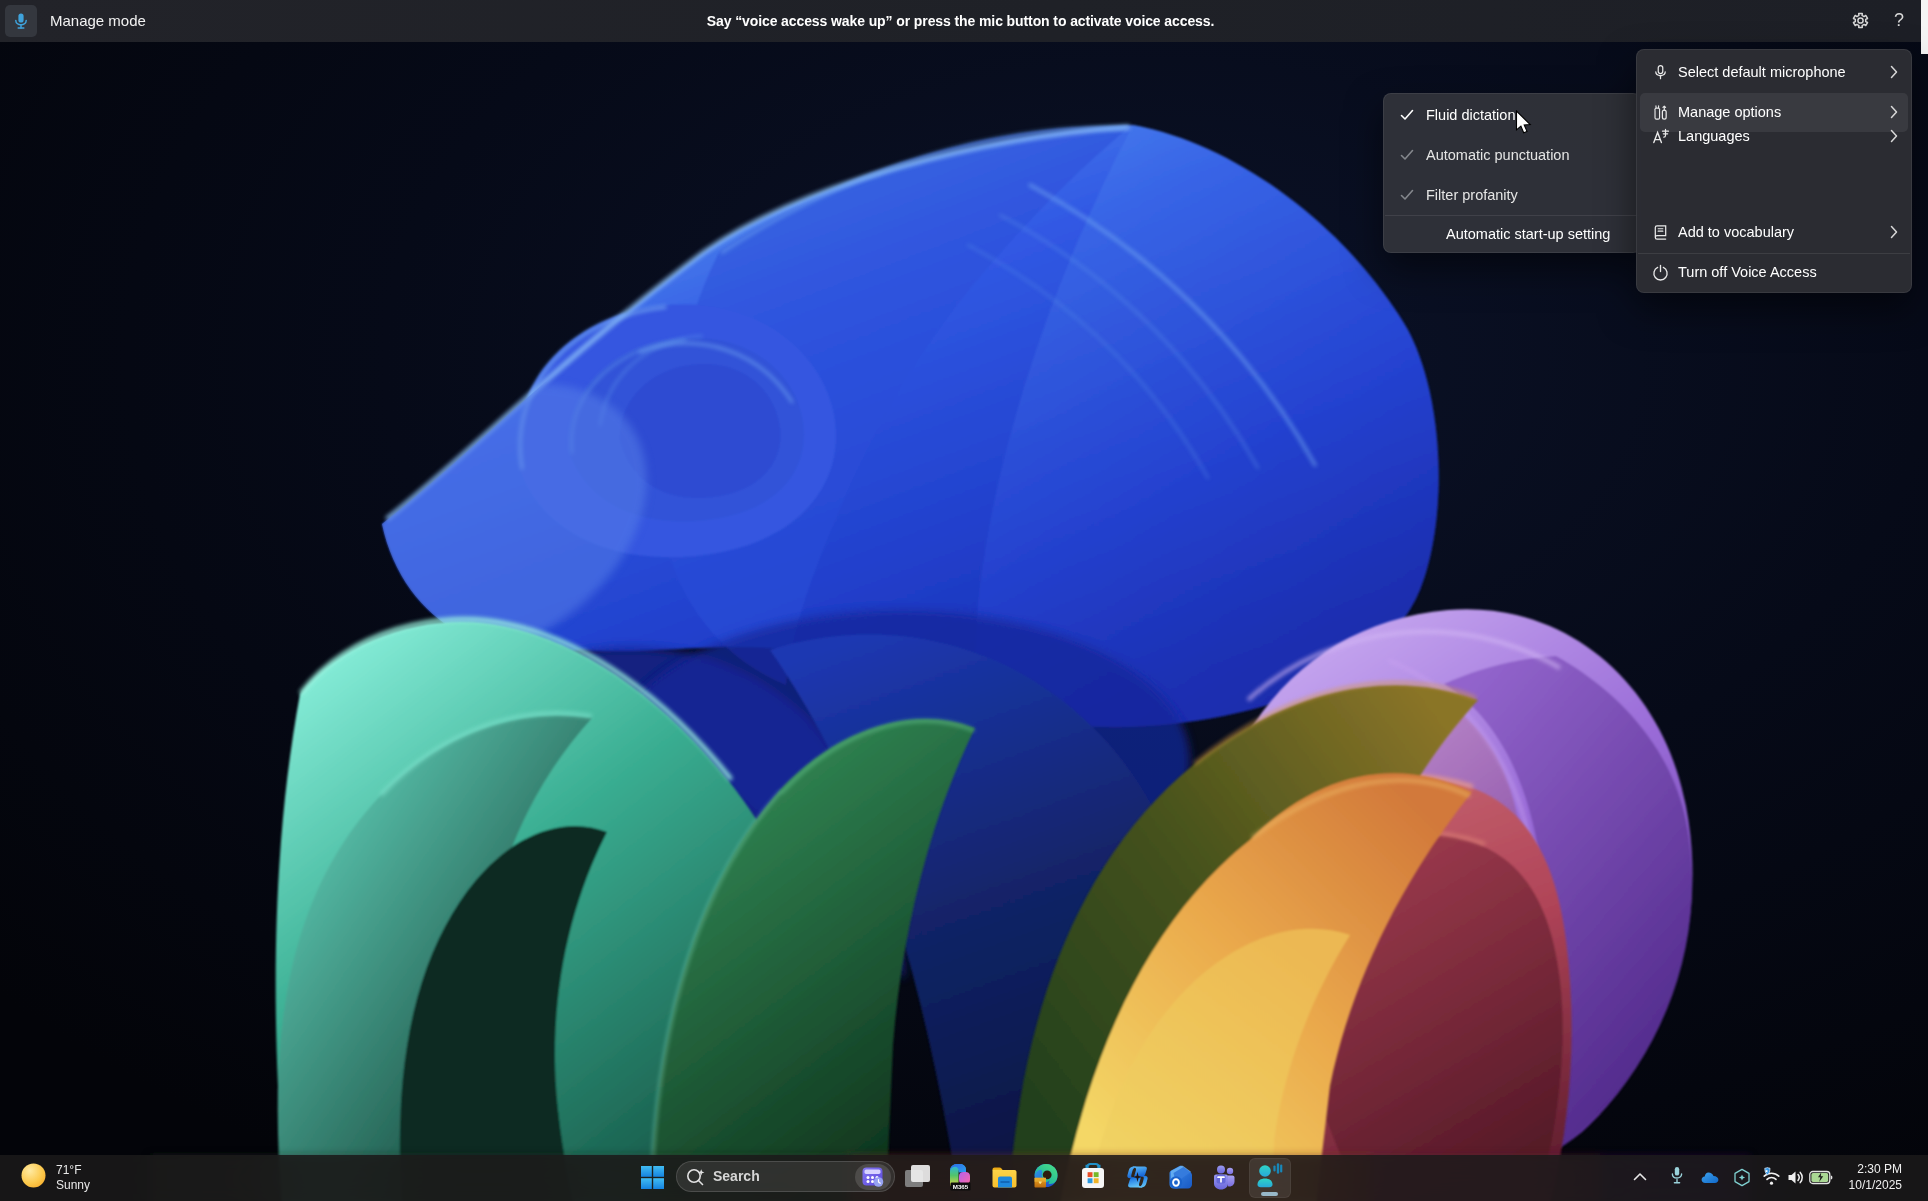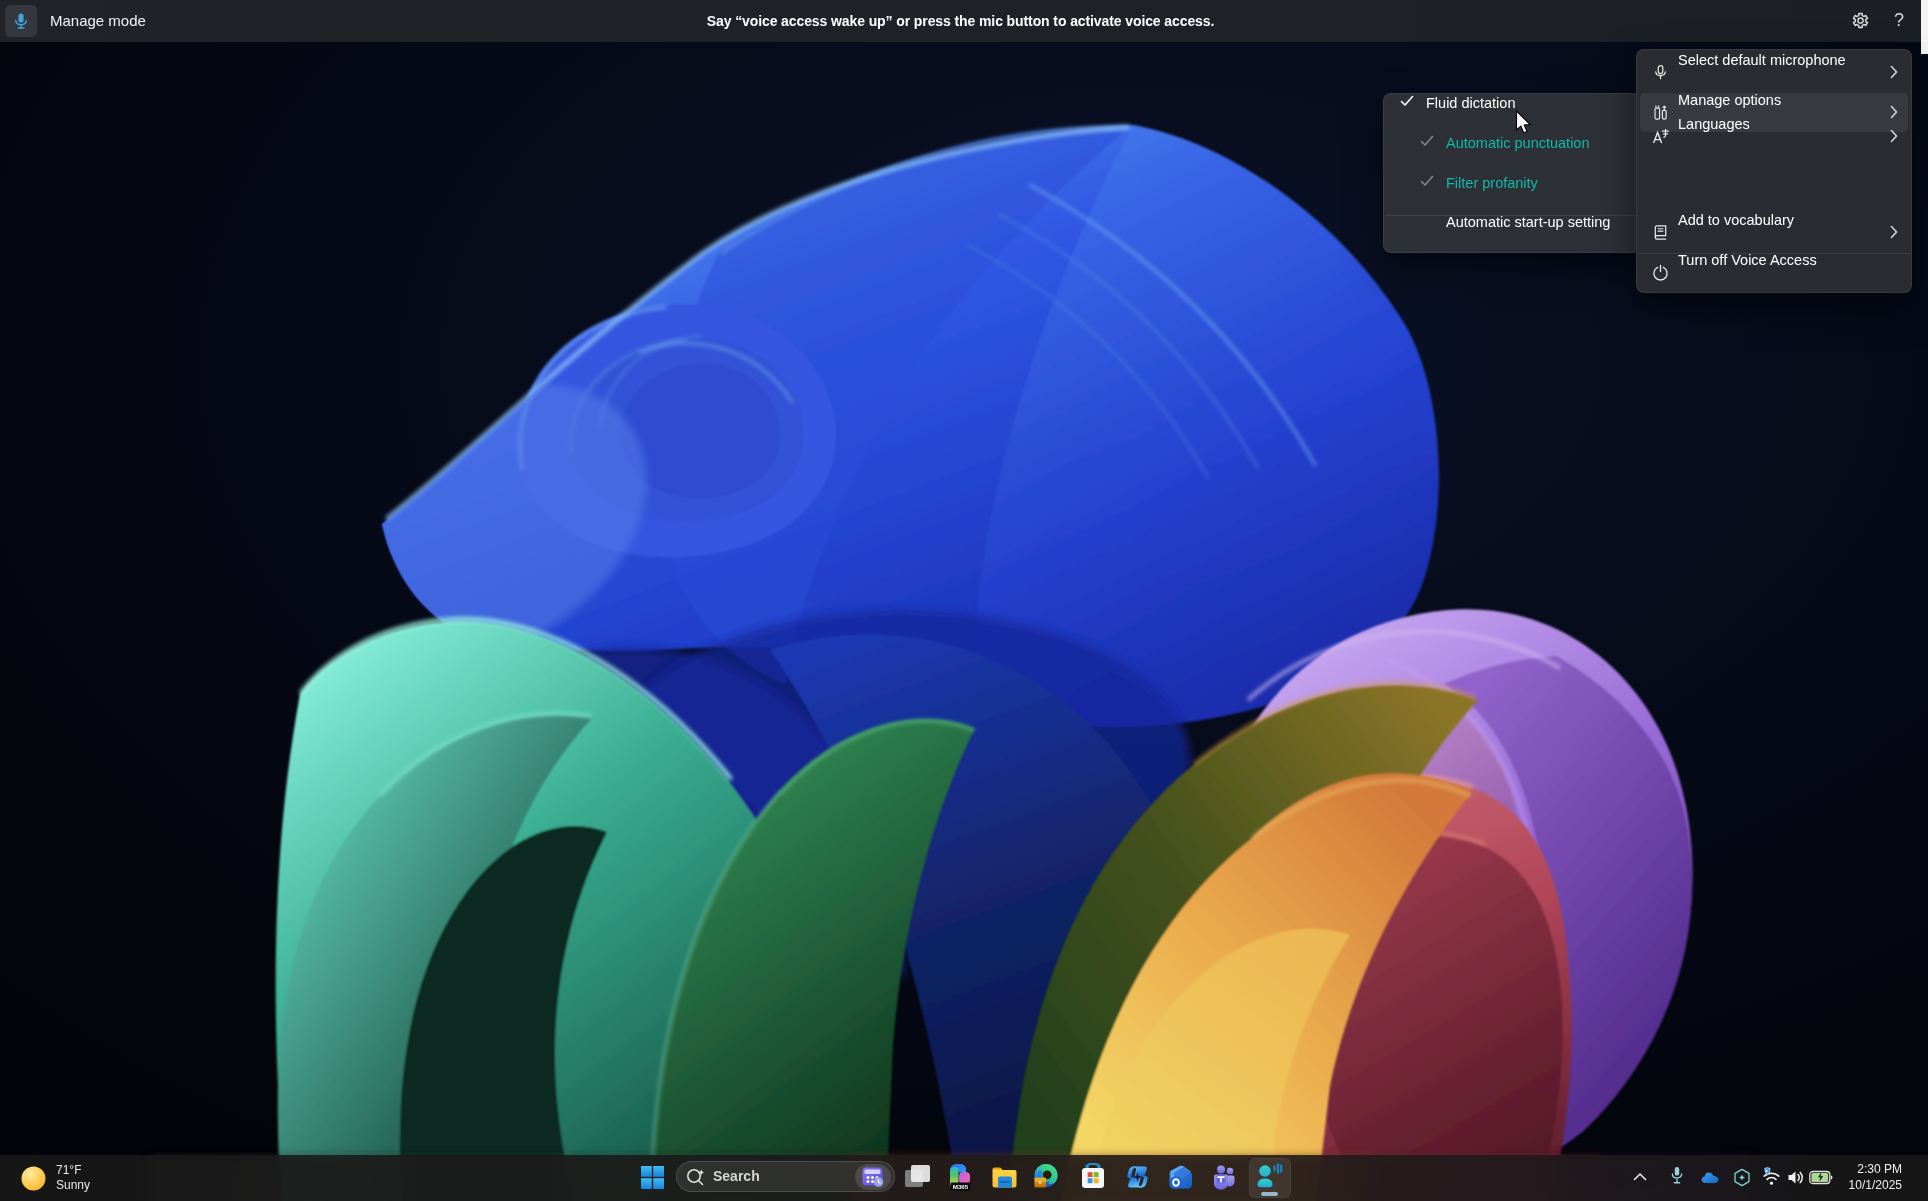--- a/index.html
+++ b/index.html
@@ -24,33 +24,33 @@
   #whitesliver { position:absolute; right:0; top:0; width:7px; height:54px;
     background:#f4f4f4; z-index:11; }
 
   
   .menu { position:absolute; border-radius:8px;
     border:1px solid rgba(255,255,255,0.07); box-shadow:0 16px 36px rgba(0,0,0,0.5);
     z-index:20; }
   #submenu { left:1383px; top:93px; width:258px; height:160px; background:rgba(48,50,57,0.97); z-index:19; }
   #mainmenu { left:1636px; top:49px; width:276px; height:244px; background:rgba(44,45,51,0.99); }
   .mitem { position:absolute; left:0; width:100%; height:40px; display:flex;
-    color:#ffffff; font-size:14.5px; }
-  .dim { color:#14b8a6;padding-left:20px; }
+    align-items:center; color:#ffffff; font-size:14.5px; }
+  .dim { color:#e5e5e5; }
   .hirow { position:absolute; left:3px; right:3px; top:43px; height:39px;
     background:rgba(255,255,255,0.07); border-radius:5px; }
   .sep { position:absolute; left:1px; right:1px; height:1px; background:rgba(255,255,255,0.085); }
   .icobox { width:26px; margin-left:15px; display:flex; align-items:center; flex:none; }
   .chk { width:26px; margin-left:15px; flex:none; }
   .chev { position:absolute; right:13px; top:50%; margin-top:-7px; }
 
   
   #taskbar { position:absolute; left:0; top:1155px; width:1928px; height:46px;
     background:rgba(27,26,26,0.84); backdrop-filter:blur(30px) saturate(1.15); z-index:10; }
-  #weather { position:absolute; left:21px; top:1163px; display:flex; align-items:center; z-index:12; }
+  #weather { position:absolute; left:21px; top:1163px; display:flex; align-items:flex-start; z-index:12; }
   #wtxt { margin-left:10px; color:#e8e8e8; font-size:12px; line-height:15px; }
   .tbi { position:absolute; z-index:12; }
   #searchpill { position:absolute; left:676px; top:1161px; width:219px; height:31px;
     border-radius:16px; background:rgba(66,66,63,0.55); border:1px solid rgba(255,255,255,0.14);
     z-index:12;font-weight:bold; }
   #searchtxt { position:absolute; left:36px; top:0; height:29px; line-height:29px;
     color:#d6d6d6; font-size:14px; }
   #sbadge { position:absolute; right:3px; top:2px; width:36px; height:26px; border-radius:13px;
     background:rgba(255,255,255,0.13); display:flex; align-items:center; justify-content:center; }
   #vabox { position:absolute; left:1249px; top:1158px; width:42px; height:40px; border-radius:6px;

